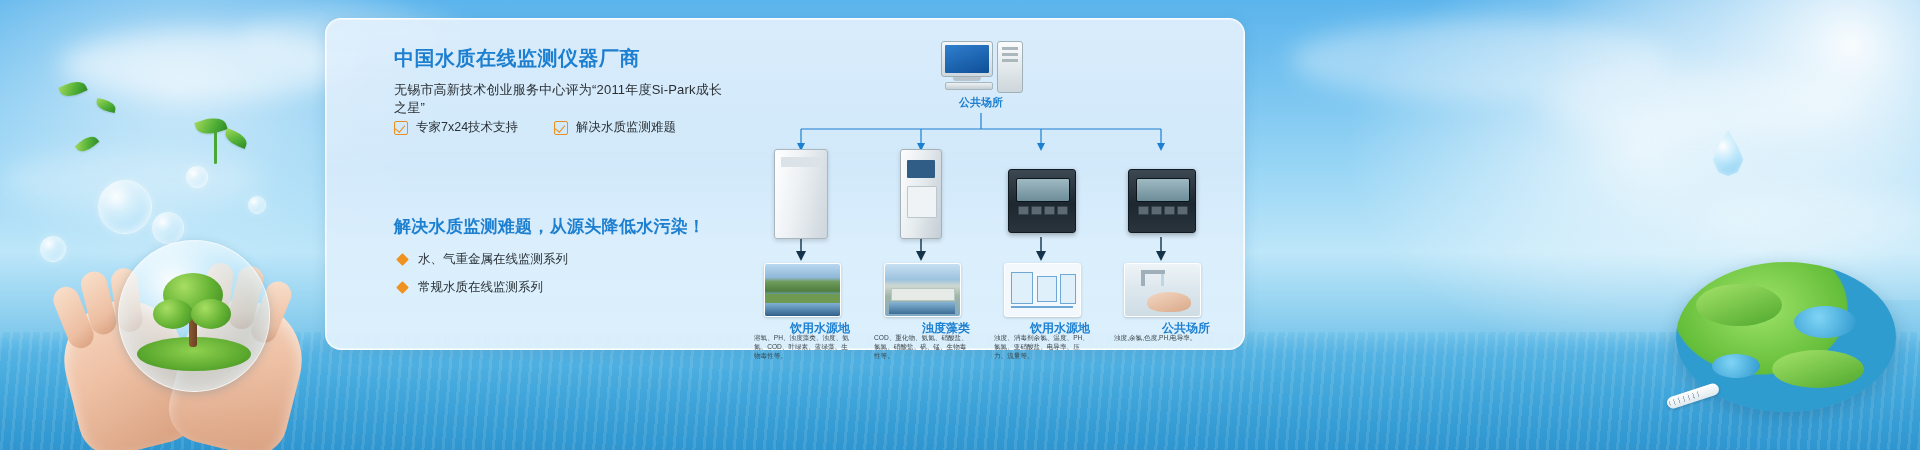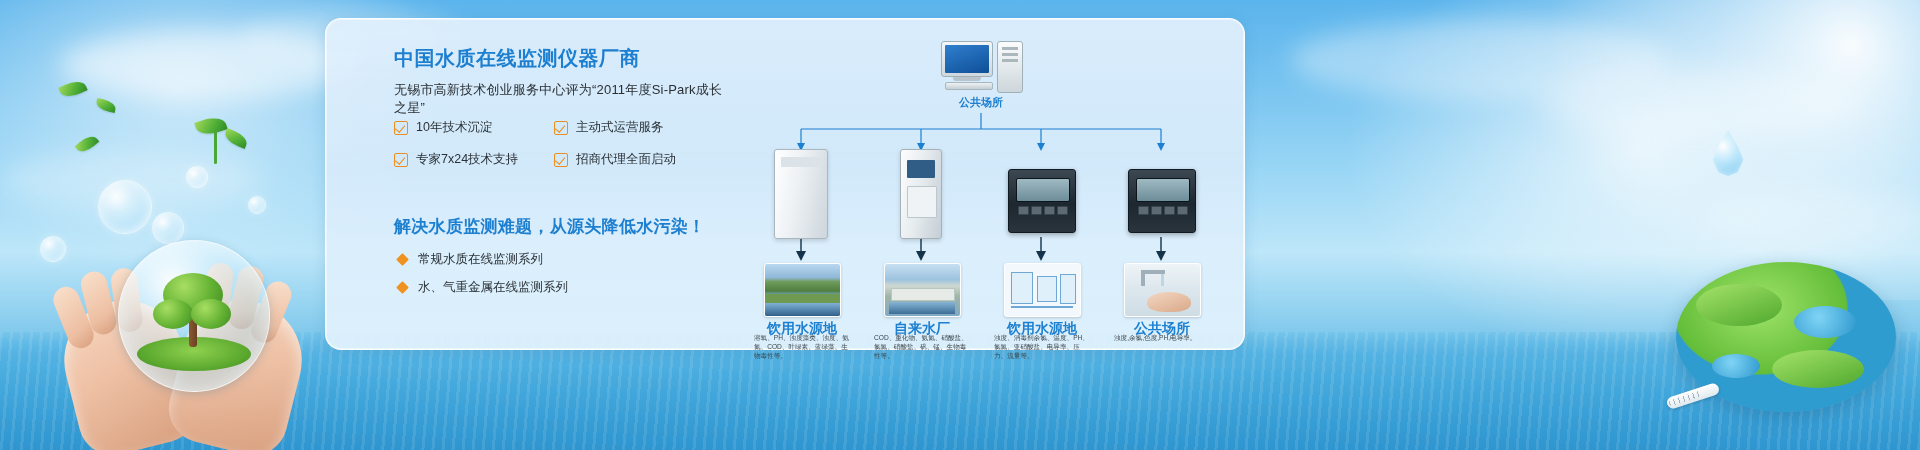--- a/index.html
+++ b/index.html
@@ -111,21 +111,21 @@
     background:linear-gradient(180deg,#fbfcfd,#cdd6db);border:1px solid #9fb0b8;}
   .tower:after{content:"";position:absolute;left:4px;top:5px;width:16px;height:3px;background:#aab7bd;box-shadow:0 6px 0 #aab7bd,0 12px 0 #aab7bd;}
 
   .center-label{position:absolute;left:150px;top:62px;width:150px;text-align:center;
     font-size:11px;color:#1d7fd0;font-weight:bold;}
 
   .device{position:absolute;width:66px;}
 
   .thumb{position:absolute;width:75px;height:52px;border-radius:3px;border:1px solid #ffffff;
     box-shadow:0 1px 3px rgba(0,0,0,.18);overflow:hidden;}
-  .thumb-title{position:absolute;width:96px;text-align:center;font-size:14px;color:#1d7fd0;font-weight:bold;}
+  .thumb-title{position:absolute;width:96px;text-align:right;font-size:12px;color:#1d7fd0;font-weight:bold;}
   .thumb-desc{position:absolute;width:96px;font-size:6.6px;line-height:9px;color:#3a4348;text-align:left;}
 
   .arrow-svg{position:absolute;left:0;top:0;width:470px;height:310px;}
 
   
   .cab1{position:absolute;width:52px;height:88px;border-radius:3px;
     background:linear-gradient(100deg,#ffffff 0%,#eef2f5 40%,#cdd6dc 100%);border:1px solid #aab7be;
     box-shadow:0 2px 4px rgba(0,0,0,.15);}
   .cab1:before{content:"";position:absolute;left:6px;top:7px;width:40px;height:10px;background:#dbe3e8;border-radius:1px;}
   .cab2{position:absolute;width:40px;height:88px;border-radius:3px;
@@ -201,49 +201,39 @@
 
   <div class="text-col">
     <h1 class="title">中国水质在线监测仪器厂商</h1>
     <p class="subtitle">无锡市高新技术创业服务中心评为“2011年度Si-Park成长之星”</p>
   </div>
 
   <div class="checklist">
     <div class="check-row">
       <div class="check-item colA">
         <span class="cbox"></span>
-        <span class="check-label">10年技术沉淀</span>
-      </div>
-      <div class="check-item colB">
-        <span class="cbox"></span>
-        <span class="check-label">主动式运营服务</span>
-      </div>
-    </div>
-    <div class="check-row">
-      <div class="check-item colA">
-        <span class="cbox"></span>
         <span class="check-label">专家7x24技术支持</span>
       </div>
       <div class="check-item colB">
         <span class="cbox"></span>
-        <span class="check-label">招商代理全面启动</span>
+        <span class="check-label">解决水质监测难题</span>
       </div>
     </div>
   </div>
 
   <h2 class="lead">解决水质监测难题，从源头降低水污染！</h2>
 
   <div class="bullets">
     <div class="bullet-row">
       <span class="diamond"></span>
-      <span class="bullet-label">常规水质在线监测系列</span>
+      <span class="bullet-label">水、气重金属在线监测系列</span>
     </div>
     <div class="bullet-row">
       <span class="diamond"></span>
-      <span class="bullet-label">水、气重金属在线监测系列</span>
+      <span class="bullet-label">常规水质在线监测系列</span>
     </div>
   </div>
 
   <div class="diagram">
 
     <svg class="arrow-svg" viewBox="0 0 470 310">
 
       <path d="M225 80 L225 96" stroke="#1d7fd0" stroke-width="1.2" fill="none"></path>
 
       <path d="M45 96 L405 96" stroke="#1d7fd0" stroke-width="1.2" fill="none"></path>
@@ -312,21 +302,21 @@
       <div style="position:absolute;left:0;top:39px;width:100%;height:13px;background:linear-gradient(180deg,#7fb2d4,#33608a);"></div>
     </div>
     <div class="thumb-title" style="left:-2px;top:287px;">饮用水源地</div>
     <div class="thumb-desc" style="left:-2px;top:300px;">溶氧、PH、浊度藻类、浊度、氨氮、COD、叶绿素、蓝绿藻、生物毒性等。</div>
 
     <div class="thumb" style="left:128px;top:230px;
          background:linear-gradient(180deg,#c7dff2 0%,#9dc3de 30%,#cfd8d2 42%,#9fb6a6 62%,#7fa9c6 100%);">
       <div style="position:absolute;left:6px;top:24px;width:62px;height:11px;background:#e6ebe8;border:1px solid #bac6c2;"></div>
       <div style="position:absolute;left:4px;top:38px;width:66px;height:12px;background:linear-gradient(180deg,#86b4d6,#3d6d96);"></div>
     </div>
-    <div class="thumb-title" style="left:118px;top:287px;">自来水厂</div>
+    <div class="thumb-title" style="left:118px;top:287px;">浊度藻类</div>
     <div class="thumb-desc" style="left:118px;top:300px;">COD、重化物、氨氮、硝酸盐、氯氮、硝酸盐、矾、锰、生物毒性等。</div>
 
     <div class="thumb" style="left:248px;top:230px;background:#f2f8fc;">
       <div style="position:absolute;left:6px;top:8px;width:20px;height:30px;border:1px solid #6fa8d6;background:#dff0fb;"></div>
       <div style="position:absolute;left:32px;top:12px;width:18px;height:24px;border:1px solid #6fa8d6;background:#dff0fb;"></div>
       <div style="position:absolute;left:55px;top:10px;width:14px;height:28px;border:1px solid #6fa8d6;background:#dff0fb;"></div>
       <div style="position:absolute;left:6px;top:42px;width:62px;height:2px;background:#6fa8d6;"></div>
     </div>
     <div class="thumb-title" style="left:238px;top:287px;">饮用水源地</div>
     <div class="thumb-desc" style="left:238px;top:300px;">浊度、消毒剂余氯、温度、PH、氯氮、亚硝酸盐、电导率、压力、流量等。</div>

